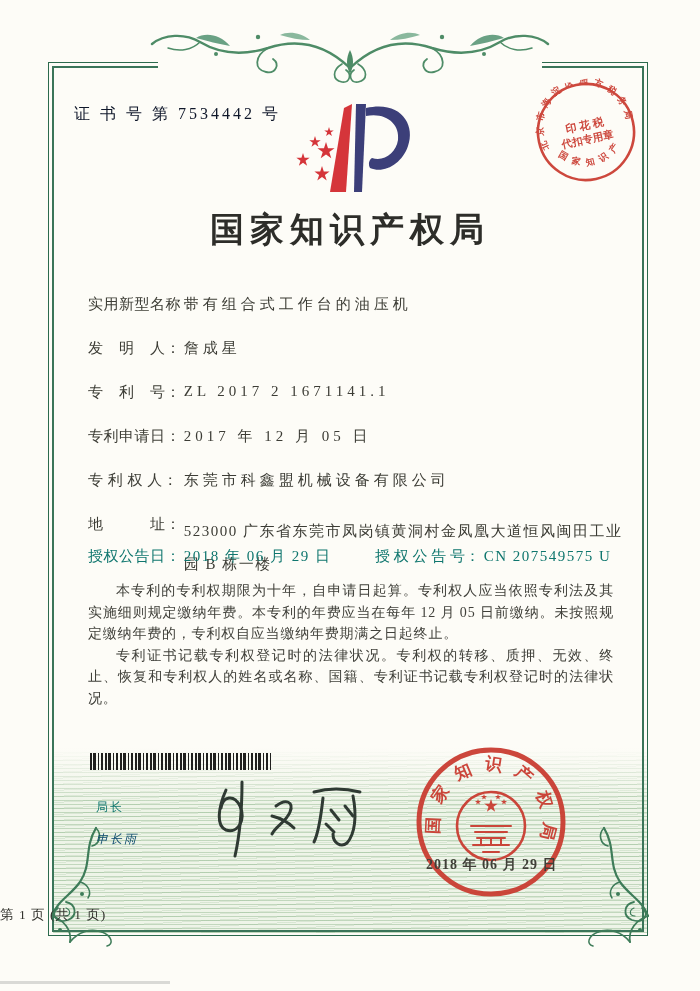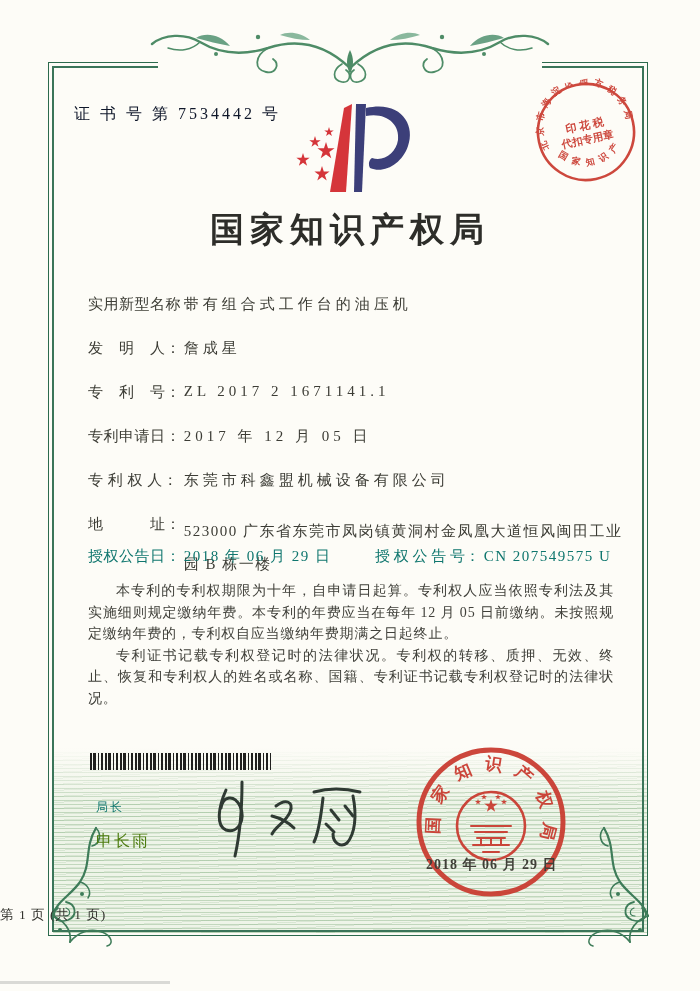--- a/index.html
+++ b/index.html
@@ -72,21 +72,21 @@
   .barcode {
     position:absolute; left:90px; top:753px; width:181px; height:17px; z-index:7;
     background:repeating-linear-gradient(90deg,
       #20201e 0, #20201e 2px, rgba(0,0,0,0) 2px, rgba(0,0,0,0) 3px,
       #20201e 3px, #20201e 6px, rgba(0,0,0,0) 6px, rgba(0,0,0,0) 8px,
       #20201e 8px, #20201e 9px, rgba(0,0,0,0) 9px, rgba(0,0,0,0) 11px,
       #20201e 11px, #20201e 13px, rgba(0,0,0,0) 13px, rgba(0,0,0,0) 15px);
   }
   
   .officer-title { position:absolute; left:96px; top:799px; font-size:12px; letter-spacing:2px; color:#0f766e; z-index:7; }
-  .officer-name  { position:absolute; left:96px; top:831px; font-size:16px; letter-spacing:2px; color:#4d7c0f; z-index:7; }
+  .officer-name  { position:absolute; left:96px; top:831px; font-size:12px; letter-spacing:2px; color:#0c4a6e; z-index:7;font-style:italic; }
   .signature { position:absolute; left:196px; top:776px; width:185px; height:88px; z-index:7; }
   
   .authority-seal { position:absolute; left:413px; top:744px; width:156px; height:156px; z-index:6; opacity:0.93; }
   .seal-date {
     position:absolute; left:426px; top:856px; z-index:7; white-space:nowrap;
     font-size:14px; font-weight:600; letter-spacing:1px; color:#3f3f37;
   }
   
   .footer { position:absolute; left:0; top:906px; width:700px; text-align:left; z-index:7;
     font-size:13.5px; letter-spacing:1px; color:#33332e; }

